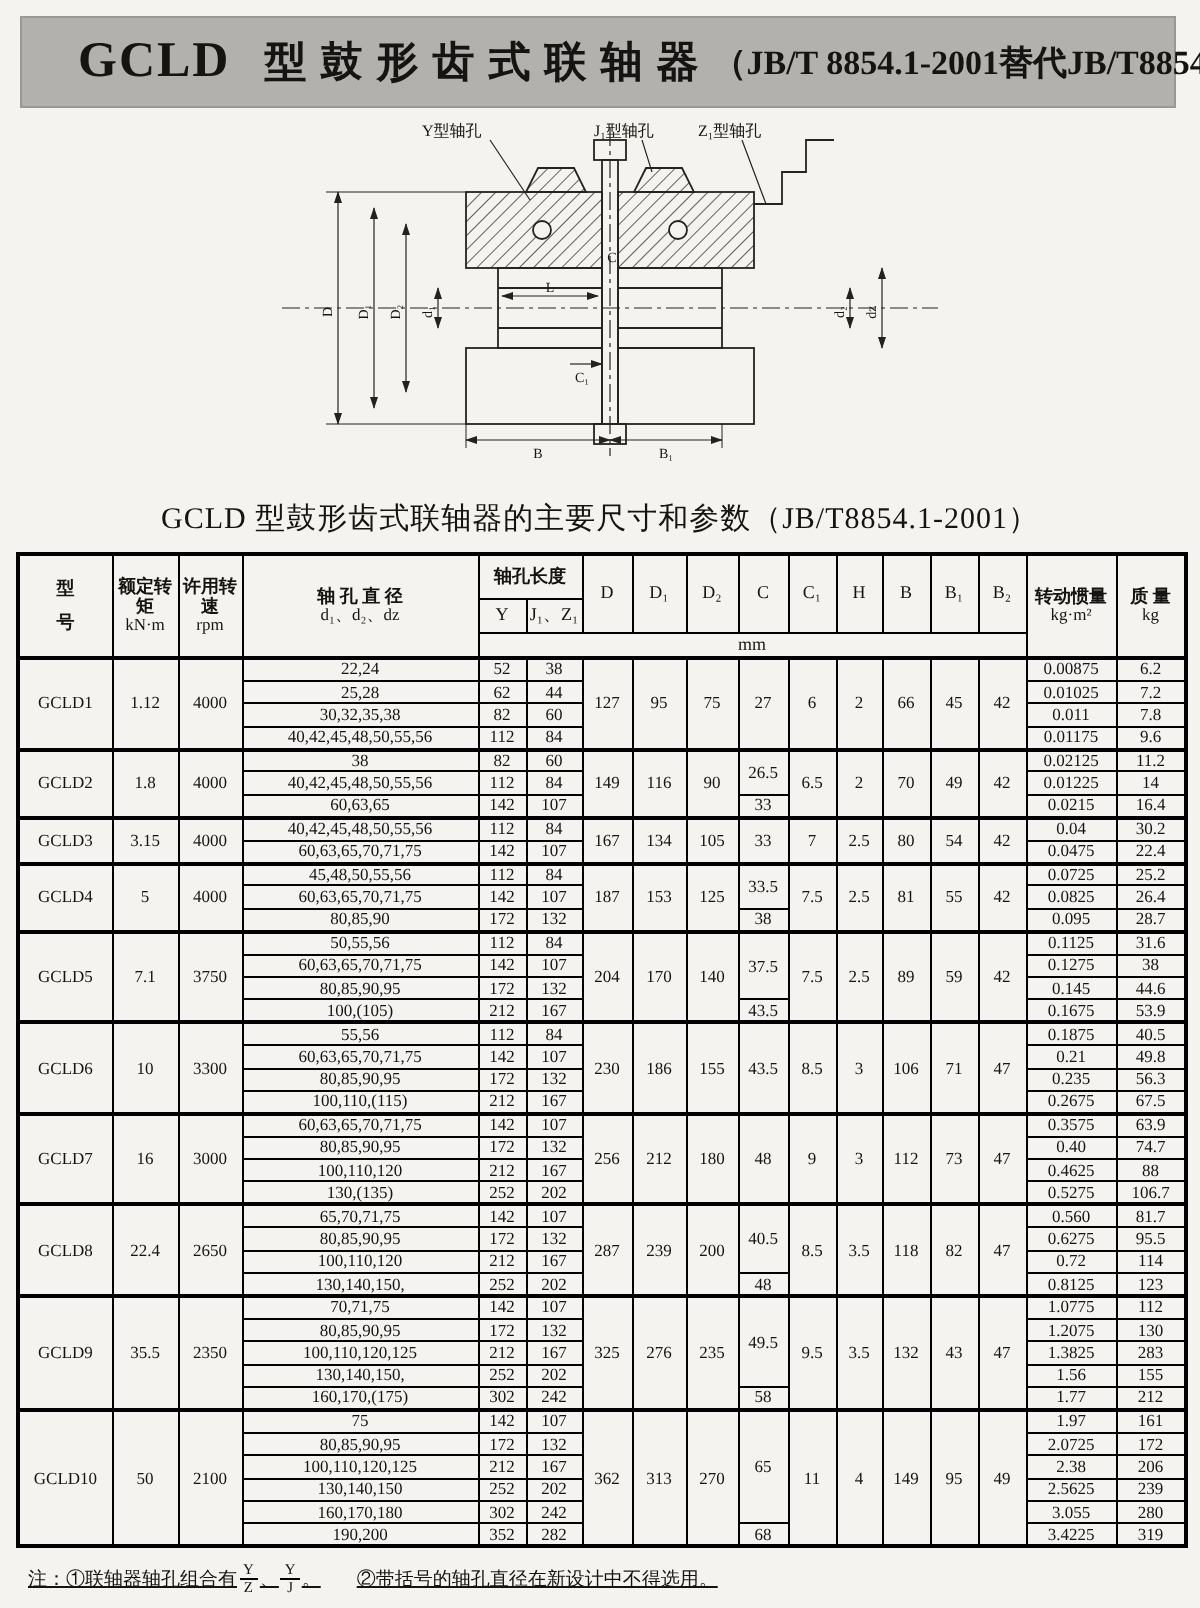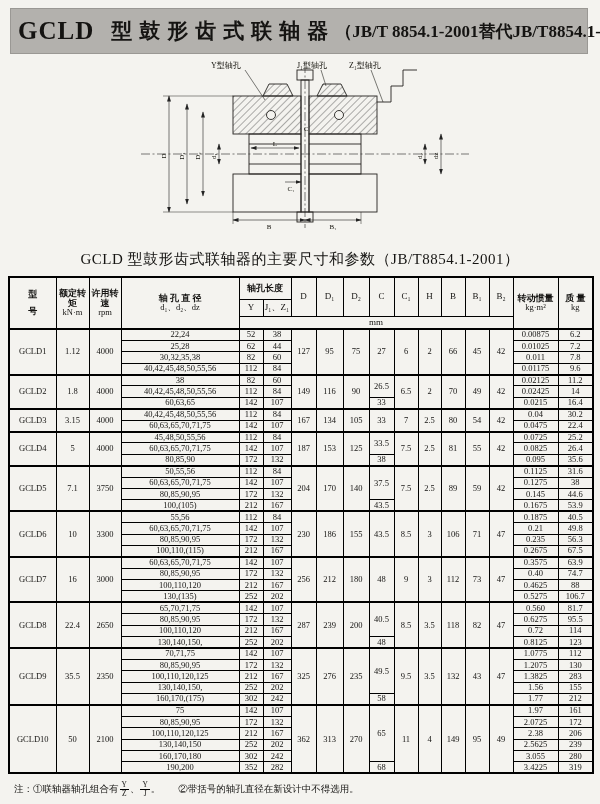--- a/index.html
+++ b/index.html
@@ -6,21 +6,21 @@
   body{
     width:600px;height:804px;position:relative;
     background:#f4f3ef;color:#151412;
     font-family:"Liberation Serif","DejaVu Serif",serif;
     overflow:hidden;
   }
   
   .header-bar{
     position:absolute;left:10px;top:8px;width:578px;height:46px;
     background:#b3b1ad;border:1px solid #9a9894;
-    display:flex;align-items:center;padding-left:7px;box-sizing:border-box;
+    display:flex;align-items:center;padding-left:28px;box-sizing:border-box;
     white-space:nowrap;
   }
   .ht-latin{font-size:25px;font-weight:bold;letter-spacing:1px}
   .ht-cn{font-size:21px;font-weight:bold;letter-spacing:7px;margin-left:17px}
   .ht-paren{font-size:17px;font-weight:bold;margin-left:0}
   
   .drawing{position:absolute;left:125px;top:56px;width:350px;height:180px}
   
   .table-title{
     position:absolute;left:0;top:250px;width:600px;text-align:center;
@@ -42,21 +42,21 @@
   .spec thead tr.hr2{height:17px}
   .spec thead tr.hr3{height:13px}
   .hstack{display:flex;flex-direction:column;justify-content:space-evenly;height:100%;align-items:center}
   .hstack .unit{font-weight:normal;font-size:8.5px}
   .model-head{white-space:pre-line;line-height:1.9;font-weight:bold}
   .spec tbody tr{height:11.4px}
   .spec tbody tr.grp td{border-top:2px solid #000}
   .spec td.bores{letter-spacing:0}
   .note{
     position:absolute;left:14px;top:781px;width:580px;
-    font-size:9.5px;white-space:nowrap;
+    font-size:9.5px;white-space:nowrap;text-decoration:underline;
   }
   .note .gap{display:inline-block;width:18px}
   .frac{display:inline-block;vertical-align:-4px;text-align:center;font-size:7.5px;line-height:1.1;margin:0 1px}
   .frac .fn{display:block;border-bottom:1px solid #000;padding:0 2px}
   .frac .fd{display:block;padding:0 2px}
 </style>
 </head>
 <body>
 
 <div class="header-bar">
@@ -277,21 +277,21 @@
         <td rowspan="3">70</td>
         <td rowspan="3">49</td>
         <td rowspan="3">42</td>
         <td>0.02125</td>
         <td>11.2</td>
       </tr>
       <tr>
         <td class="bores">40,42,45,48,50,55,56</td>
         <td>112</td>
         <td>84</td>
-        <td>0.02425</td>
+        <td>0.01225</td>
         <td>14</td>
       </tr>
       <tr>
         <td class="bores">60,63,65</td>
         <td>142</td>
         <td>107</td>
         <td>33</td>
         <td>0.0215</td>
         <td>16.4</td>
       </tr>
@@ -346,21 +346,21 @@
         <td>107</td>
         <td>0.0825</td>
         <td>26.4</td>
       </tr>
       <tr>
         <td class="bores">80,85,90</td>
         <td>172</td>
         <td>132</td>
         <td>38</td>
         <td>0.095</td>
-        <td>35.6</td>
+        <td>28.7</td>
       </tr>
       <tr class="grp">
         <td rowspan="4">GCLD5</td>
         <td rowspan="4">7.1</td>
         <td rowspan="4">3750</td>
         <td class="bores">50,55,56</td>
         <td>112</td>
         <td>84</td>
         <td rowspan="4">204</td>
         <td rowspan="4">170</td>

